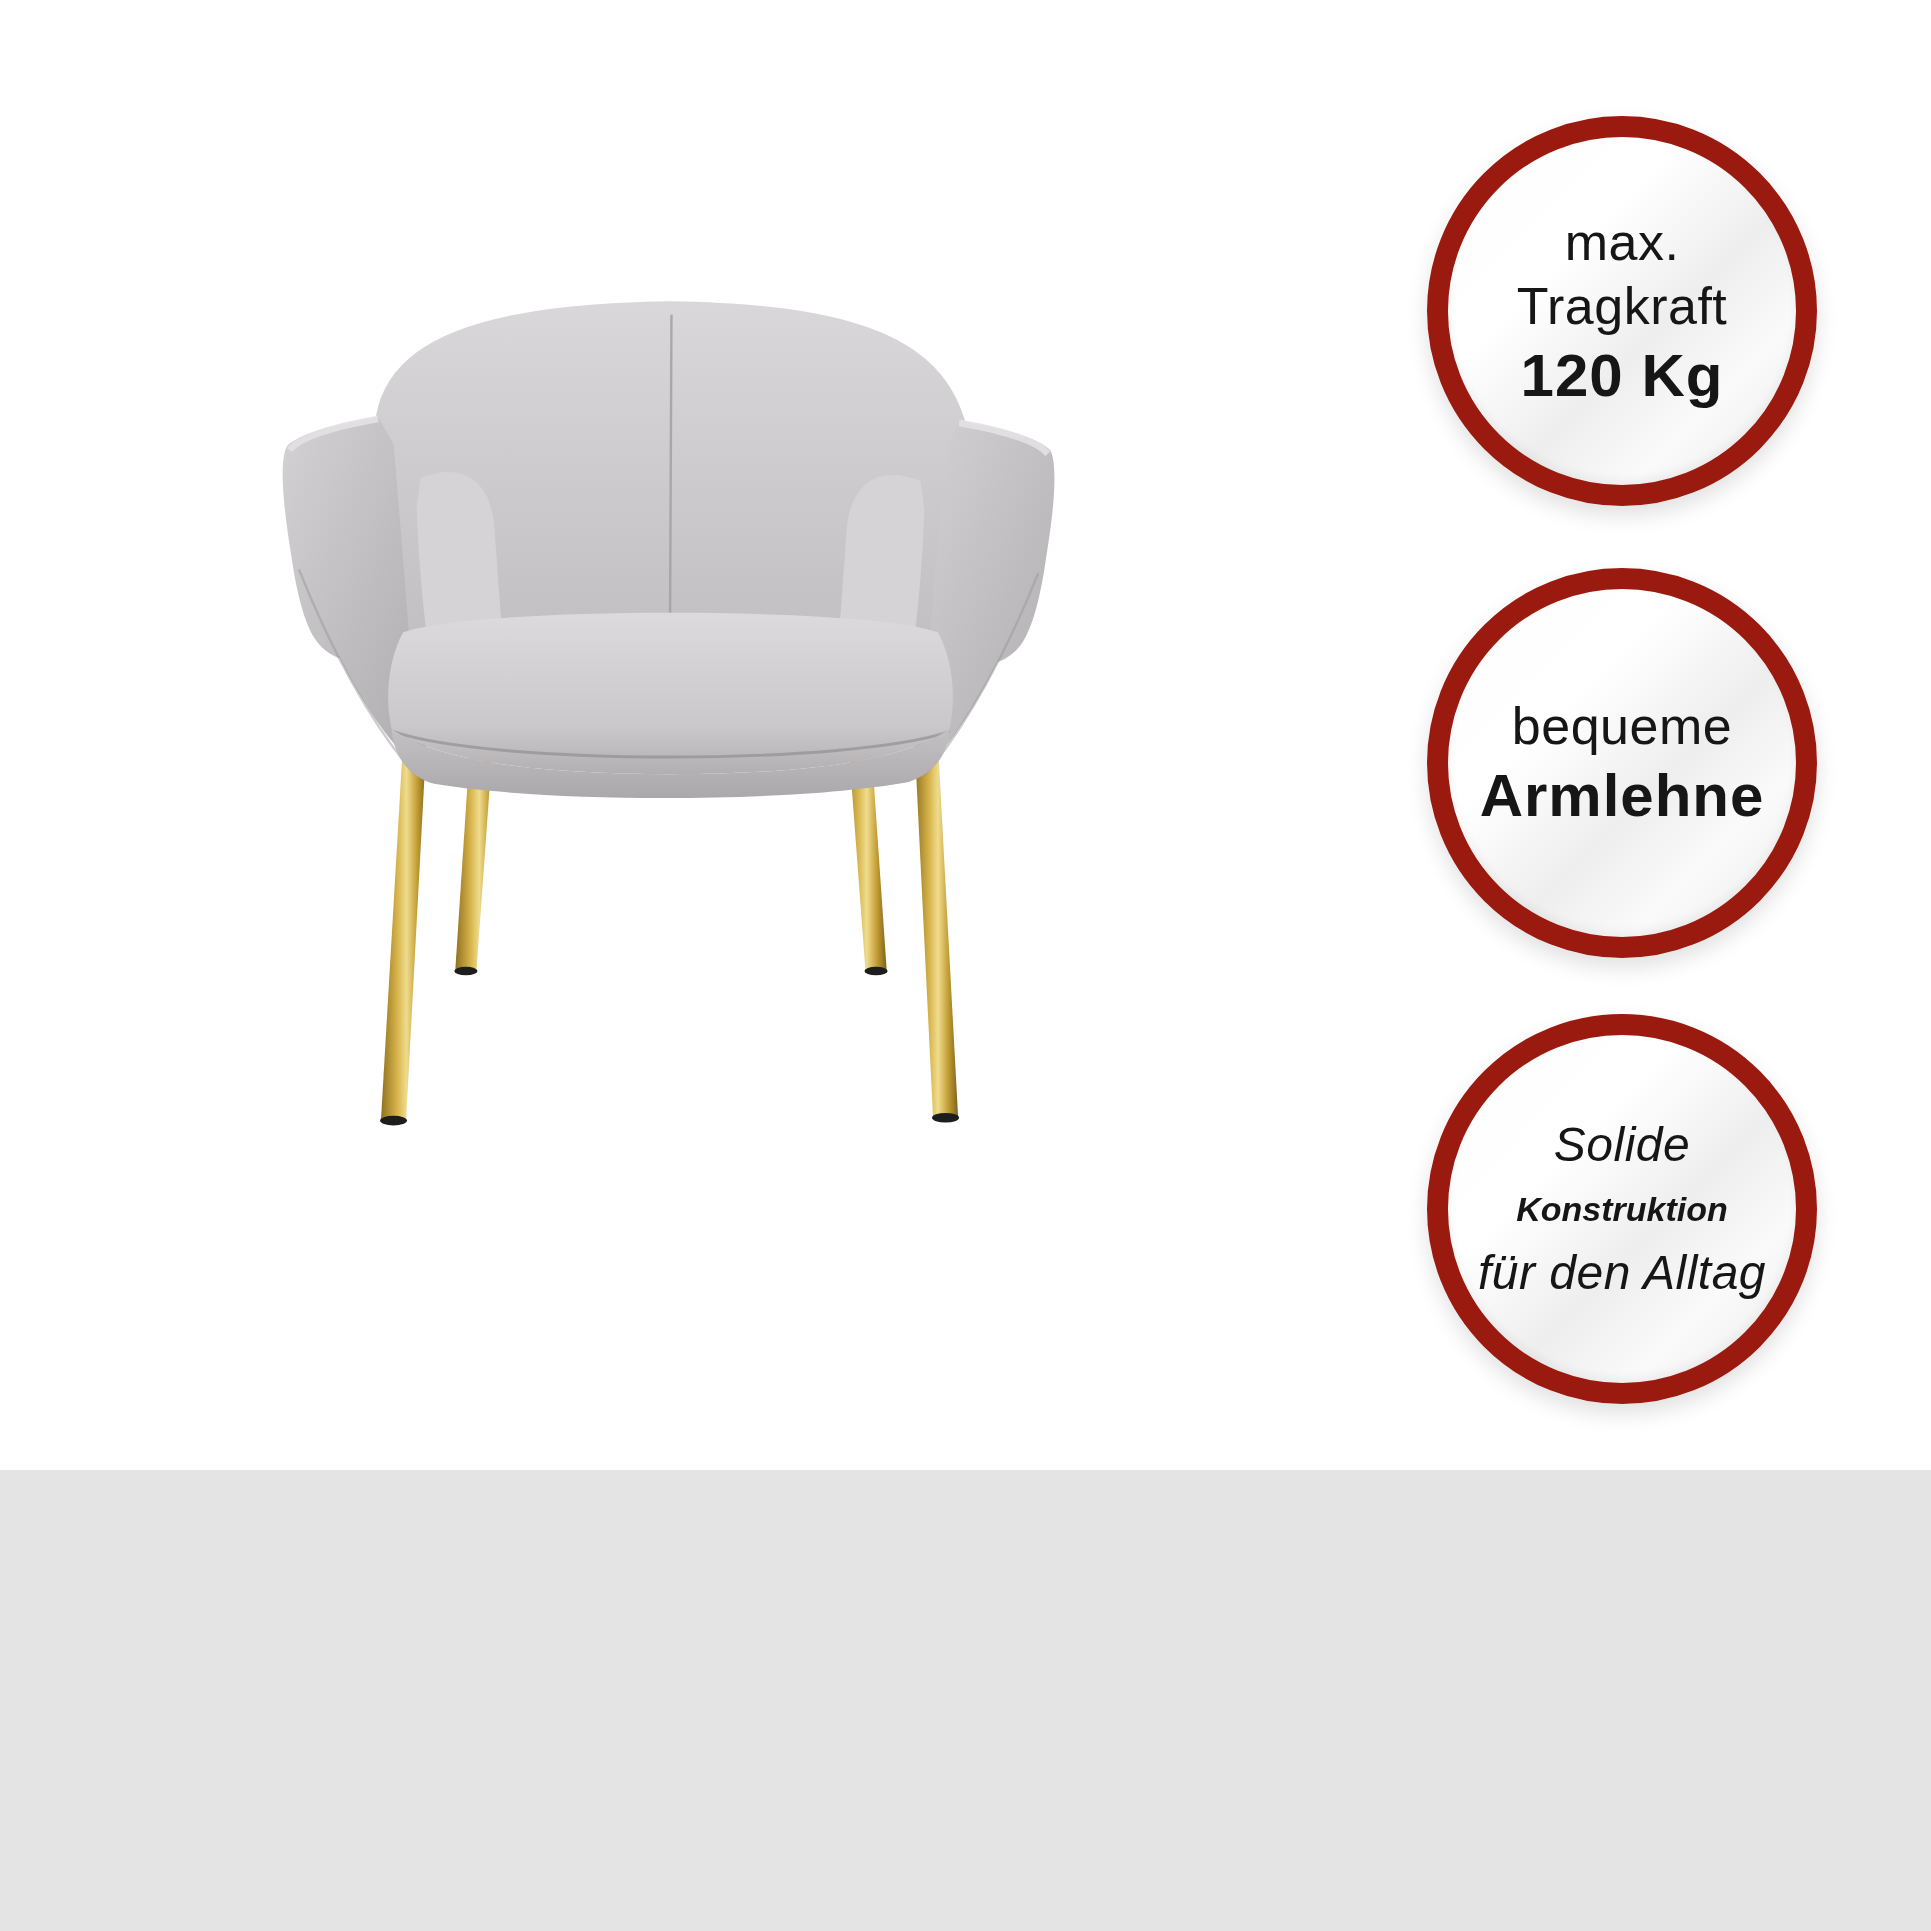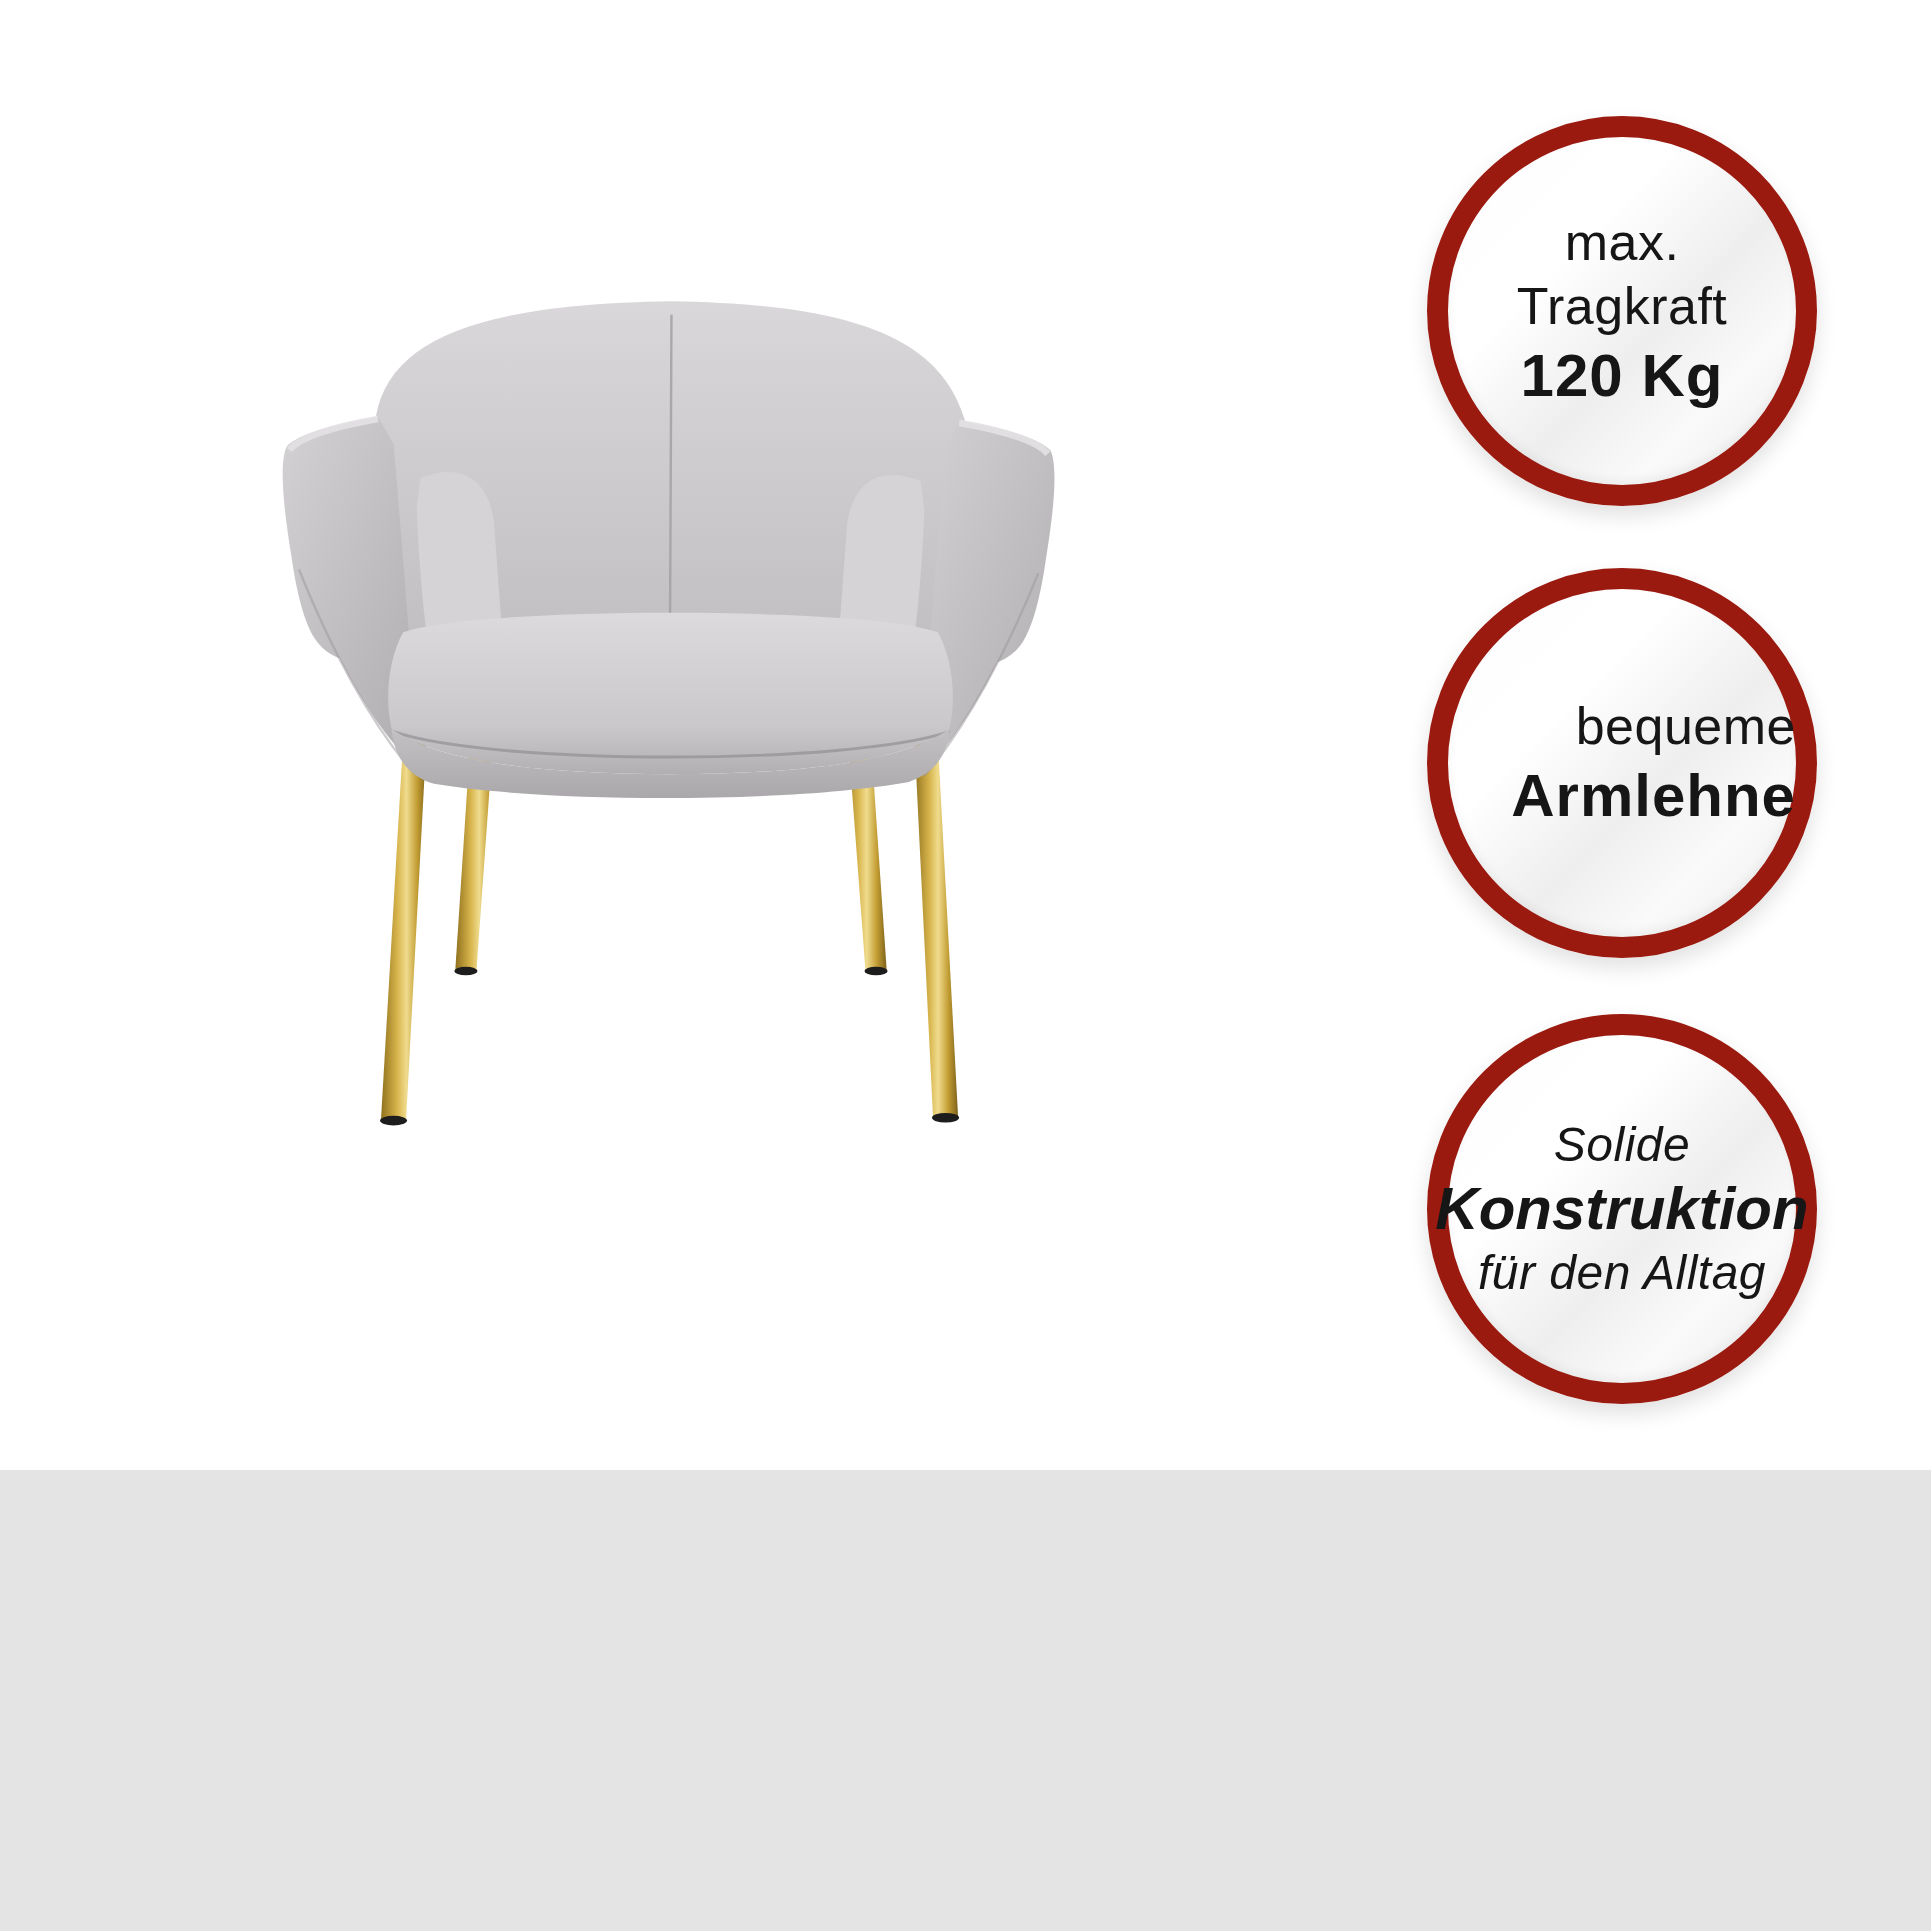--- a/index.html
+++ b/index.html
@@ -22,29 +22,29 @@
   .badge{
     position:absolute;left:1427px;width:390px;height:390px;
     box-sizing:border-box;border-radius:50%;
     border:21px solid var(--badge-border,#9a1a10);
     background:linear-gradient(135deg,#fdfdfd 0%,#ffffff 34%,#efeeee 58%,#fafafa 76%,#ebebeb 100%);
     box-shadow:0 9.7px 21px rgba(0,0,0,0.12), inset 0 -4.8px 9.7px rgba(0,0,0,0.05);
     display:flex;flex-direction:column;align-items:center;justify-content:center;
     text-align:center;
   }
   .badge-1{top:116px;}
-  .badge-2{top:568px;align-items:flex-end;}
+  .badge-2{top:568px;}
   .badge-3{top:1014px;font-style:italic;}
   .badge .line{
     display:block;font-size:52px;line-height:64px;font-weight:400;
     color:#161616;letter-spacing:0.5px;white-space:nowrap;
   }
   .badge .line.bold{font-size:60px;line-height:75px;font-weight:700;letter-spacing:1px;}
   .badge-3 .line{font-size:48px;line-height:60px;}
-  .badge-3 .line.bold{font-size:60px;line-height:68px;letter-spacing:0;}
+  .badge-3 .line.bold{font-size:34px;line-height:68px;letter-spacing:0;}
 
   
   .spec-panel{
     position:absolute;left:0;top:1470px;width:1931px;height:462px;
     background:var(--panel-bg,#e4e4e4);
   }
 </style>
 </head>
 <body>
 

